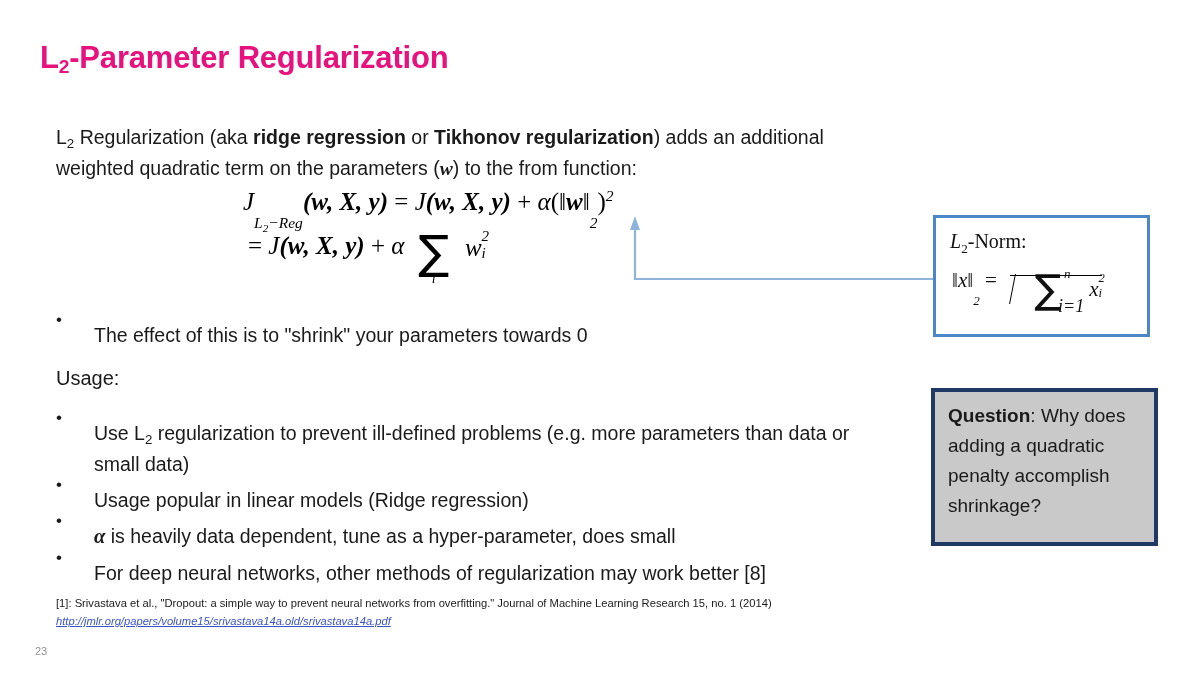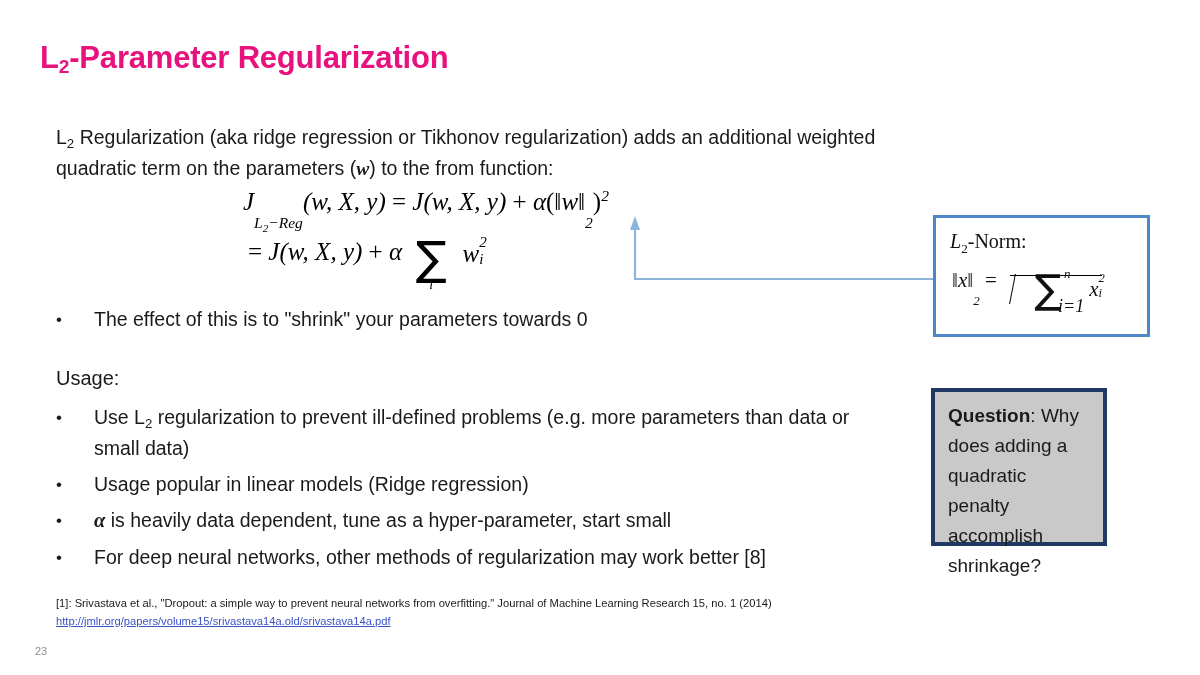--- a/index.html
+++ b/index.html
@@ -42,21 +42,21 @@
   
   .intro {
     position: absolute;
     left: 56px;
     top: 123px;
     width: 850px;
     font-size: 19.5px;
     line-height: 29px;
     color: #1a1a1a;
   }
-  .intro b { font-weight: normal; }
+  .intro b { font-weight: bold; }
   .intro sub {
     font-size: 0.68em;
     vertical-align: baseline;
     position: relative;
     top: 4px;
   }
   .mvar {
     font-family: "Liberation Serif", serif;
     font-style: italic;
     font-weight: bold;
@@ -72,23 +72,23 @@
     position: absolute;
     left: 243px;
     top: 188px;
   }
   .eqline {
     position: relative;
     font-size: 25px;
     white-space: nowrap;
     height: 44px;
   }
-  .eqline.l2 { margin-top: 6px; padding-left: 5px; }
-
-  .bf { font-weight: normal; }
+  .eqline.l2 { padding-left: 5px; }
+
+  .bf { font-weight: bold; }
   .sub {
     font-size: 0.62em;
     vertical-align: baseline;
     position: relative;
     top: 18px;
   }
   .sup {
     font-size: 0.62em;
     vertical-align: baseline;
     position: relative;
@@ -253,21 +253,21 @@
     font-size: 19.5px;
     line-height: 29px;
     color: #1a1a1a;
   }
   .bullet-dot {
     width: 38px;
     flex: 0 0 38px;
     font-size: 17px;
     line-height: 29px;
   }
-  .bullet-text { flex: 1; }
+  .bullet-text { flex: 1; margin-top: 16px; }
   .bullet-text sub {
     font-size: 0.68em;
     vertical-align: baseline;
     position: relative;
     top: 4px;
   }
   .alpha {
     font-family: "Liberation Serif", serif;
     font-style: italic;
     font-weight: bold;
@@ -286,21 +286,21 @@
     top: 367px;
     font-size: 20px;
     color: #1a1a1a;
   }
 
   
   .question-box {
     position: absolute;
     left: 931px;
     top: 388px;
-    width: 176px;
+    width: 227px;
     height: 158px;
     background: #C9C9C9;
     border: 4px solid #1F3864;
     box-sizing: border-box;
     padding: 9px 12px 0 13px;
     font-size: 19px;
     line-height: 30px;
     color: #1a1a1a;
   }
   .question-box b { font-weight: bold; }
@@ -311,20 +311,21 @@
     left: 56px;
     top: 594px;
     font-size: 11.2px;
     line-height: 18px;
     color: #1a1a1a;
     width: 870px;
   }
   .footnote a {
     color: #3B53C4;
     text-decoration: underline;
+    font-style: italic;
   }
 
   .page-num {
     position: absolute;
     left: 35px;
     top: 645px;
     font-size: 11px;
     color: #909090;
     text-align: center;
   }
@@ -400,21 +401,21 @@
     <span class="bullet-text"><span>Use L</span><sub>2</sub><span> regularization to prevent ill-defined problems (e.g. more parameters than data or small data)</span></span>
   </div>
 
   <div class="bullet-row" id="b-pop">
     <span class="bullet-dot">•</span>
     <span class="bullet-text">Usage popular in linear models (Ridge regression)</span>
   </div>
 
   <div class="bullet-row" id="b-alpha">
     <span class="bullet-dot">•</span>
-    <span class="bullet-text"><span class="alpha">α</span><span> is heavily data dependent, tune as a hyper-parameter, start small</span></span>
+    <span class="bullet-text"><span class="alpha">α</span><span> is heavily data dependent, tune as a hyper-parameter, does small</span></span>
   </div>
 
   <div class="bullet-row" id="b-dnn">
     <span class="bullet-dot">•</span>
     <span class="bullet-text">For deep neural networks, other methods of regularization may work better [8]</span>
   </div>
 
   <div class="question-box">
     <b>Question</b><span>: Why does adding a quadratic penalty accomplish shrinkage?</span>
   </div>

